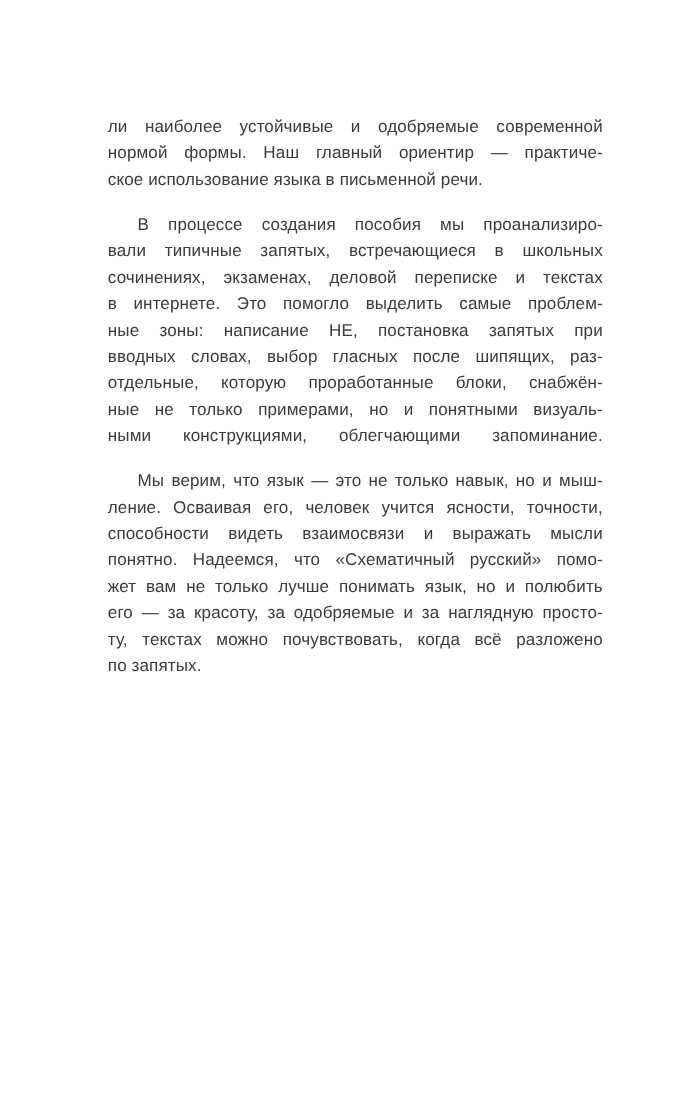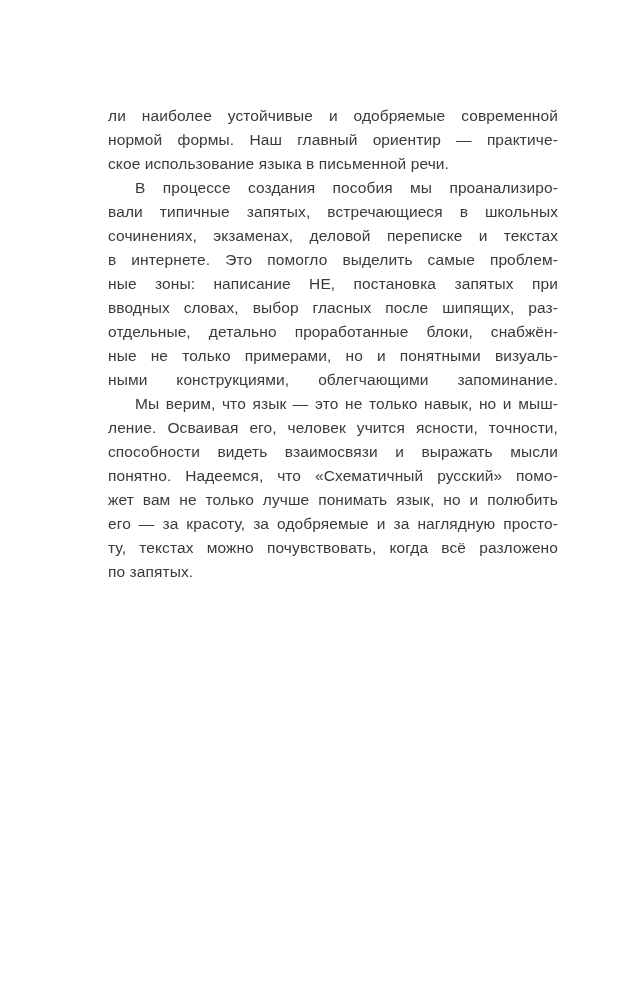--- a/index.html
+++ b/index.html
@@ -12,21 +12,21 @@
   }
   .page {
     position: relative;
     width: 625px;
     height: 1000px;
     background: #ffffff;
     font-family: "Liberation Sans", "DejaVu Sans", sans-serif;
   }
   .text-block {
     position: absolute;
-    left: 108px;
+    left: 98px;
     top: 104px;
     width: 450px;
   }
   .paragraph {
     margin: 0;
     padding: 0;
   }
   .text-line {
     font-size: 15.5px;
     line-height: 24px;
@@ -36,40 +36,41 @@
     text-align-last: justify;
     white-space: normal;
     letter-spacing: 0.1px;
   }
   .text-line.no-fill {
     text-align: center;
     text-align-last: left;
   }
   .text-line.indent {
     text-indent: 27px;
+    margin-top: 17px;
   }
 </style>
 </head>
 <body>
 
 <div class="page">
   <div class="text-block" id="text-block" style="color: rgb(58, 58, 58);">
       <div class="paragraph">
         <div class="text-line">ли наиболее устойчивые и одобряемые современной</div>
         <div class="text-line">нормой формы. Наш главный ориентир — практиче-</div>
         <div class="text-line no-fill">ское использование языка в письменной речи.</div>
       </div>
       <div class="paragraph">
         <div class="text-line indent">В процессе создания пособия мы проанализиро-</div>
         <div class="text-line">вали типичные запятых, встречающиеся в школьных</div>
         <div class="text-line">сочинениях, экзаменах, деловой переписке и текстах</div>
         <div class="text-line">в интернете. Это помогло выделить самые проблем-</div>
         <div class="text-line">ные зоны: написание НЕ, постановка запятых при</div>
         <div class="text-line">вводных словах, выбор гласных после шипящих, раз-</div>
-        <div class="text-line">отдельные, детально проработанные блоки, снабжён-</div>
+        <div class="text-line">отдельные, которую проработанные блоки, снабжён-</div>
         <div class="text-line">ные не только примерами, но и понятными визуаль-</div>
         <div class="text-line">ными конструкциями, облегчающими запоминание.</div>
       </div>
       <div class="paragraph">
         <div class="text-line indent">Мы верим, что язык — это не только навык, но и мыш-</div>
         <div class="text-line">ление. Осваивая его, человек учится ясности, точности,</div>
         <div class="text-line">способности видеть взаимосвязи и выражать мысли</div>
         <div class="text-line">понятно. Надеемся, что «Схематичный русский» помо-</div>
         <div class="text-line">жет вам не только лучше понимать язык, но и полюбить</div>
         <div class="text-line">его — за красоту, за одобряемые и за наглядную просто-</div>

